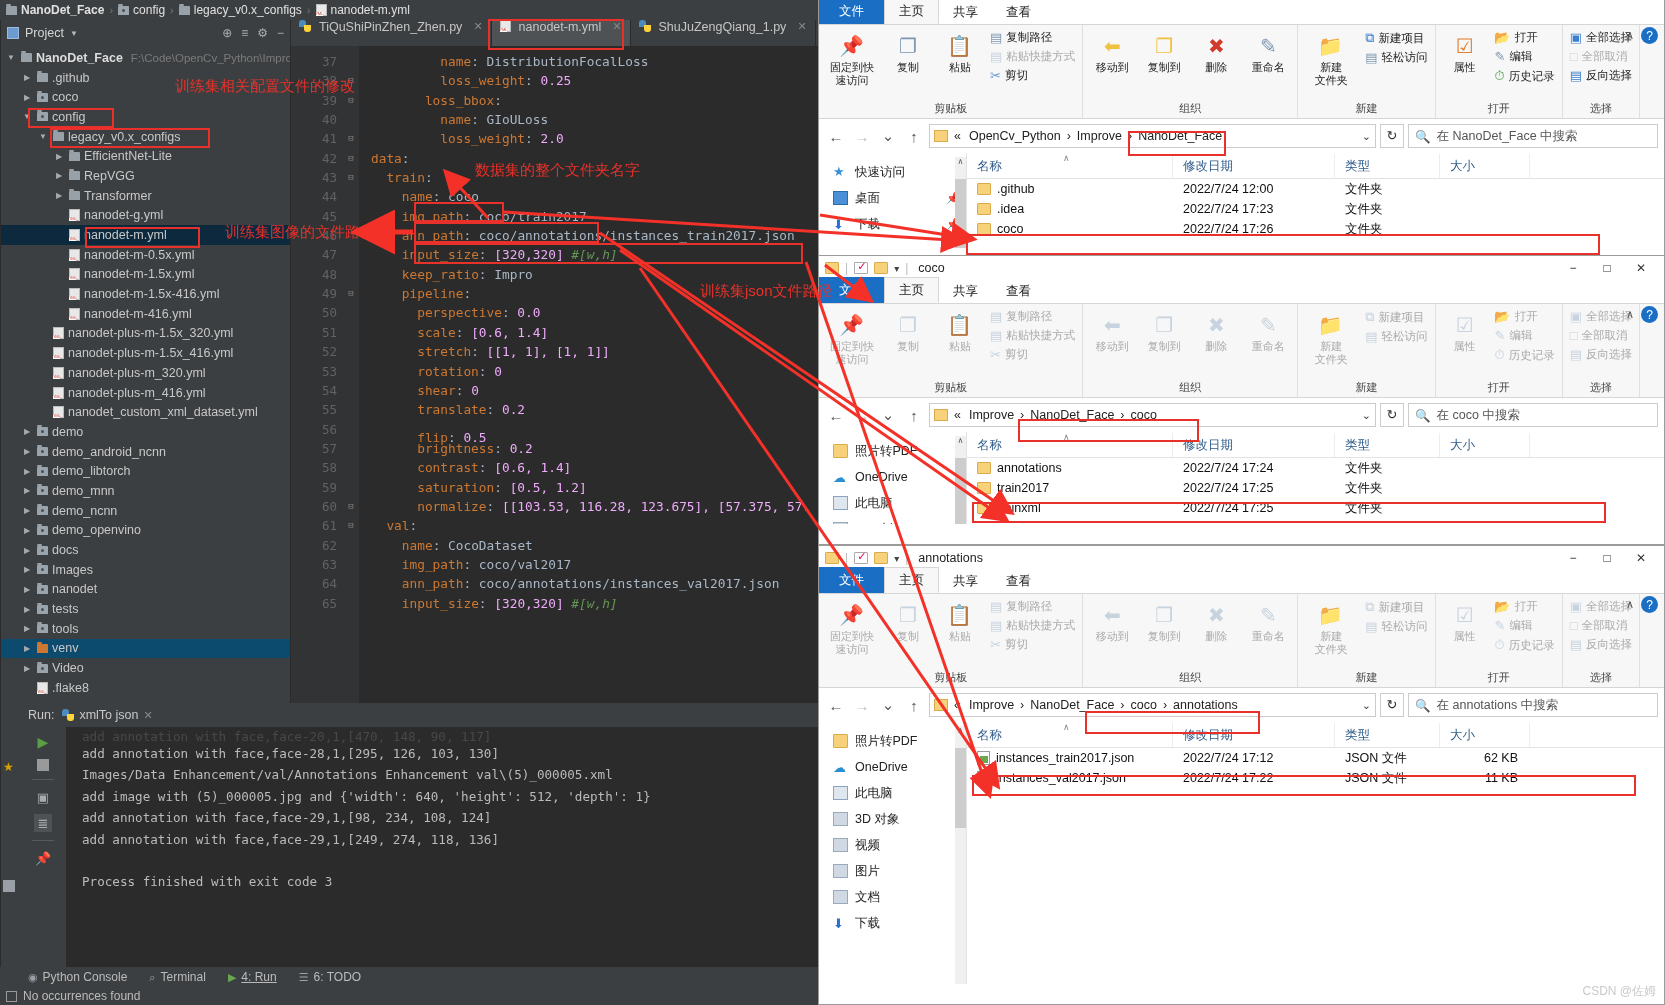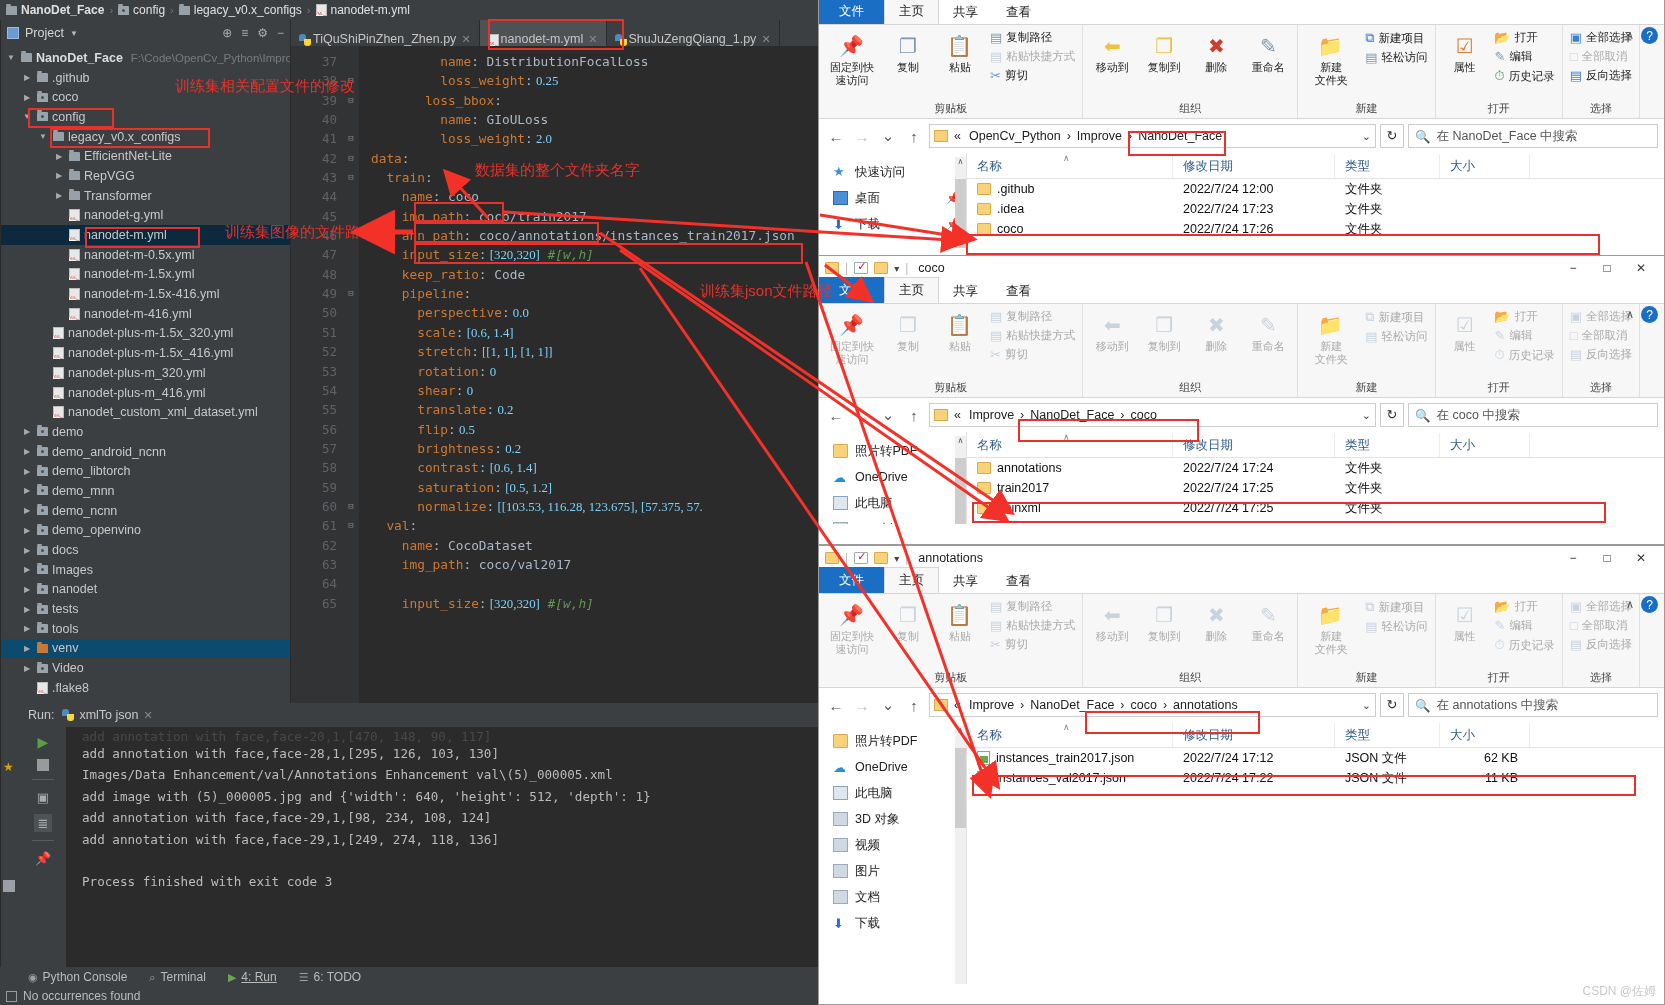--- a/index.html
+++ b/index.html
@@ -47,32 +47,32 @@
   .tn .nm { margin-left:4px; }
   .tn.sel { background:#0d293e; }
   .tn.venv { background:#0c4a6e; }
   .tn.root .nm { font-weight:bold; color:#ddd; }
   .tn .path { color:#7a7a7a; margin-left:8px; font-size:11.5px; }
   .fold-orange { background:#cc7832 !important; }
   .fold-orange:before{background:#cc7832 !important;}
 
   .editor { flex:1; position:relative; background:#2b2b2b; display:flex; flex-direction:column; }
   .tabbar { height:26px; background:#3c3f41; display:flex; align-items:stretch; font-size:12.5px; }
-  .tab { display:flex; align-items:flex-end; gap:2px; padding:0 8px; color:#c5c5c5; border-right:1px solid #2b2b2b;}
+  .tab { display:flex; align-items:flex-start; gap:8px; padding:0 8px; color:#c5c5c5; border-right:1px solid #2b2b2b;}
   .tab.active { background:#4e5254; }
   .tab .x { color:#888; font-size:11px; margin-left:3px;}
   .code-area { flex:1; position:relative; overflow:hidden; background:#2b2b2b; font-family:"DejaVu Sans Mono", monospace; font-size:12.8px;}
   .gutter-col { position:absolute; left:0; top:0; bottom:0; width:68px; background:#313335;}
   .codeline { position:relative; height:19.35px; line-height:19.35px; white-space:pre; }
   .ln { position:absolute; left:0; width:46px; text-align:right; color:#606366; font-size:12.5px;}
   .fold { position:absolute; left:54px; width:12px; text-align:center; color:#888; font-size:9px;}
   .ctxt { position:absolute; left:80px; }
   .k-key { color:#cc7832; }
   .k-val { color:#a9b7c6; }
-  .k-num { color:#7dd3fc;font-family:Liberation Serif, serif; }
+  .k-num { color:#f0abfc; }
   .k-cmt { color:#629755; font-style:italic; }
   .k-plain { color:#a9b7c6; }
   .breadcrumb-bot { height:22px; background:#3c3f41; display:flex; align-items:center; font-size:12px;
      color:#bbb; padding-left:380px; gap:5px; border-top:1px solid #2b2b2b;}
   .breadcrumb-bot .sep { color:#777; }
 
   .run-panel { position:absolute; left:20px; right:0; bottom:38px; top:703px; background:#3c3f41; }
   .run-head { height:24px; display:flex; align-items:center; gap:8px; padding-left:8px; font-size:12.5px; color:#c8c8c8;}
   .run-tab { display:flex; align-items:center; gap:5px; }
   .run-body { position:absolute; left:0; right:0; top:24px; bottom:0; display:flex; background:#2b2b2b;}
@@ -423,37 +423,37 @@
               <div class="codeline"><span class="ln">38</span><span class="fold">⊟</span><span class="ctxt" style="padding-left: 69.3px;"><span class="k-key">loss_weight</span><span class="k-plain">:</span><span class="k-num"> 0.25</span></span></div>
               <div class="codeline"><span class="ln">39</span><span class="fold">⊟</span><span class="ctxt" style="padding-left: 53.9px;"><span class="k-key">loss_bbox</span><span class="k-plain">:</span></span></div>
               <div class="codeline"><span class="ln">40</span><span class="ctxt" style="padding-left: 69.3px;"><span class="k-key">name</span><span class="k-plain">:</span><span class="k-val"> GIoULoss</span></span></div>
               <div class="codeline"><span class="ln">41</span><span class="fold">⊟</span><span class="ctxt" style="padding-left: 69.3px;"><span class="k-key">loss_weight</span><span class="k-plain">:</span><span class="k-num"> 2.0</span></span></div>
               <div class="codeline"><span class="ln">42</span><span class="fold">⊟</span><span class="ctxt" style="padding-left: 0px;"><span class="k-key">data</span><span class="k-plain">:</span></span></div>
               <div class="codeline"><span class="ln">43</span><span class="fold">⊟</span><span class="ctxt" style="padding-left: 15.4px;"><span class="k-key">train</span><span class="k-plain">:</span></span></div>
               <div class="codeline"><span class="ln">44</span><span class="ctxt" style="padding-left: 30.8px;"><span class="k-key">name</span><span class="k-plain">:</span><span class="k-val"> coco</span></span></div>
               <div class="codeline"><span class="ln">45</span><span class="ctxt" style="padding-left: 30.8px;"><span class="k-key">img_path</span><span class="k-plain">:</span><span class="k-val"> coco/train2017</span></span></div>
               <div class="codeline"><span class="ln">46</span><span class="ctxt" style="padding-left: 30.8px;"><span class="k-key">ann_path</span><span class="k-plain">:</span><span class="k-val"> coco/annotations/instances_train2017.json</span></span></div>
               <div class="codeline"><span class="ln">47</span><span class="ctxt" style="padding-left: 30.8px;"><span class="k-key">input_size</span><span class="k-plain">:</span><span class="k-num"> [320,320]</span><span class="k-cmt"> #[w,h]</span></span></div>
-              <div class="codeline"><span class="ln">48</span><span class="ctxt" style="padding-left: 30.8px;"><span class="k-key">keep_ratio</span><span class="k-plain">:</span><span class="k-val"> Code</span></span></div>
+              <div class="codeline"><span class="ln">48</span><span class="ctxt" style="padding-left: 30.8px;"><span class="k-key">keep_ratio</span><span class="k-plain">:</span><span class="k-val"> Impro</span></span></div>
               <div class="codeline"><span class="ln">49</span><span class="fold">⊟</span><span class="ctxt" style="padding-left: 30.8px;"><span class="k-key">pipeline</span><span class="k-plain">:</span></span></div>
               <div class="codeline"><span class="ln">50</span><span class="ctxt" style="padding-left: 46.2px;"><span class="k-key">perspective</span><span class="k-plain">:</span><span class="k-num"> 0.0</span></span></div>
               <div class="codeline"><span class="ln">51</span><span class="ctxt" style="padding-left: 46.2px;"><span class="k-key">scale</span><span class="k-plain">:</span><span class="k-num"> [0.6, 1.4]</span></span></div>
               <div class="codeline"><span class="ln">52</span><span class="ctxt" style="padding-left: 46.2px;"><span class="k-key">stretch</span><span class="k-plain">:</span><span class="k-num"> [[1, 1], [1, 1]]</span></span></div>
               <div class="codeline"><span class="ln">53</span><span class="ctxt" style="padding-left: 46.2px;"><span class="k-key">rotation</span><span class="k-plain">:</span><span class="k-num"> 0</span></span></div>
               <div class="codeline"><span class="ln">54</span><span class="ctxt" style="padding-left: 46.2px;"><span class="k-key">shear</span><span class="k-plain">:</span><span class="k-num"> 0</span></span></div>
               <div class="codeline"><span class="ln">55</span><span class="ctxt" style="padding-left: 46.2px;"><span class="k-key">translate</span><span class="k-plain">:</span><span class="k-num"> 0.2</span></span></div>
-              <div class="codeline"><span class="ln">56</span><span class="ctxt" style="padding-left: 46.2px;"><span class="k-key">flip</span><span class="k-plain">:</span><span class="k-num"> 0.5</span></span></div>
+              <div class="codeline"><span class="ln">56</span><span class="ctxt" style="padding-left: 46.2px; margin-top: 8px;"><span class="k-key">flip</span><span class="k-plain">:</span><span class="k-num"> 0.5</span></span></div>
               <div class="codeline"><span class="ln">57</span><span class="ctxt" style="padding-left: 46.2px;"><span class="k-key">brightness</span><span class="k-plain">:</span><span class="k-num"> 0.2</span></span></div>
               <div class="codeline"><span class="ln">58</span><span class="ctxt" style="padding-left: 46.2px;"><span class="k-key">contrast</span><span class="k-plain">:</span><span class="k-num"> [0.6, 1.4]</span></span></div>
               <div class="codeline"><span class="ln">59</span><span class="ctxt" style="padding-left: 46.2px;"><span class="k-key">saturation</span><span class="k-plain">:</span><span class="k-num"> [0.5, 1.2]</span></span></div>
               <div class="codeline"><span class="ln">60</span><span class="fold">⊟</span><span class="ctxt" style="padding-left: 46.2px;"><span class="k-key">normalize</span><span class="k-plain">:</span><span class="k-num"> [[103.53, 116.28, 123.675], [57.375, 57.</span></span></div>
               <div class="codeline"><span class="ln">61</span><span class="fold">⊟</span><span class="ctxt" style="padding-left: 15.4px;"><span class="k-key">val</span><span class="k-plain">:</span></span></div>
               <div class="codeline"><span class="ln">62</span><span class="ctxt" style="padding-left: 30.8px;"><span class="k-key">name</span><span class="k-plain">:</span><span class="k-val"> CocoDataset</span></span></div>
               <div class="codeline"><span class="ln">63</span><span class="ctxt" style="padding-left: 30.8px;"><span class="k-key">img_path</span><span class="k-plain">:</span><span class="k-val"> coco/val2017</span></span></div>
-              <div class="codeline"><span class="ln">64</span></div>
+              <div class="codeline"><span class="ln">64</span><span class="ctxt" style="padding-left: 30.8px;"><span class="k-key">ann_path</span><span class="k-plain">:</span><span class="k-val"> coco/annotations/instances_val2017.json</span></span></div>
               <div class="codeline"><span class="ln">65</span><span class="ctxt" style="padding-left: 30.8px;"><span class="k-key">input_size</span><span class="k-plain">:</span><span class="k-num"> [320,320]</span><span class="k-cmt"> #[w,h]</span></span></div>
             </div>
         </div>
         <div class="breadcrumb-bot" id="edbc">
             <span>Document 1/1</span>
             <span class="sep">›</span>
             <span>model:</span>
             <span class="sep">›</span>
             <span>arch:</span>
             <span class="sep">›</span>

